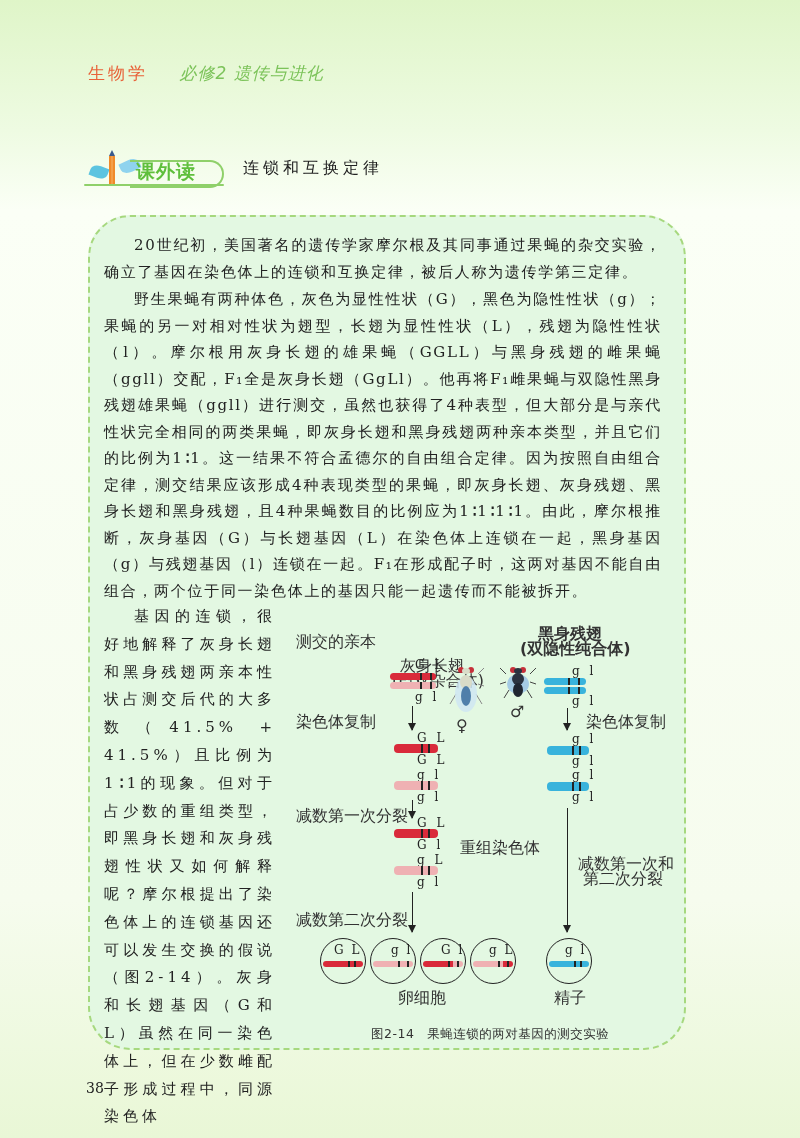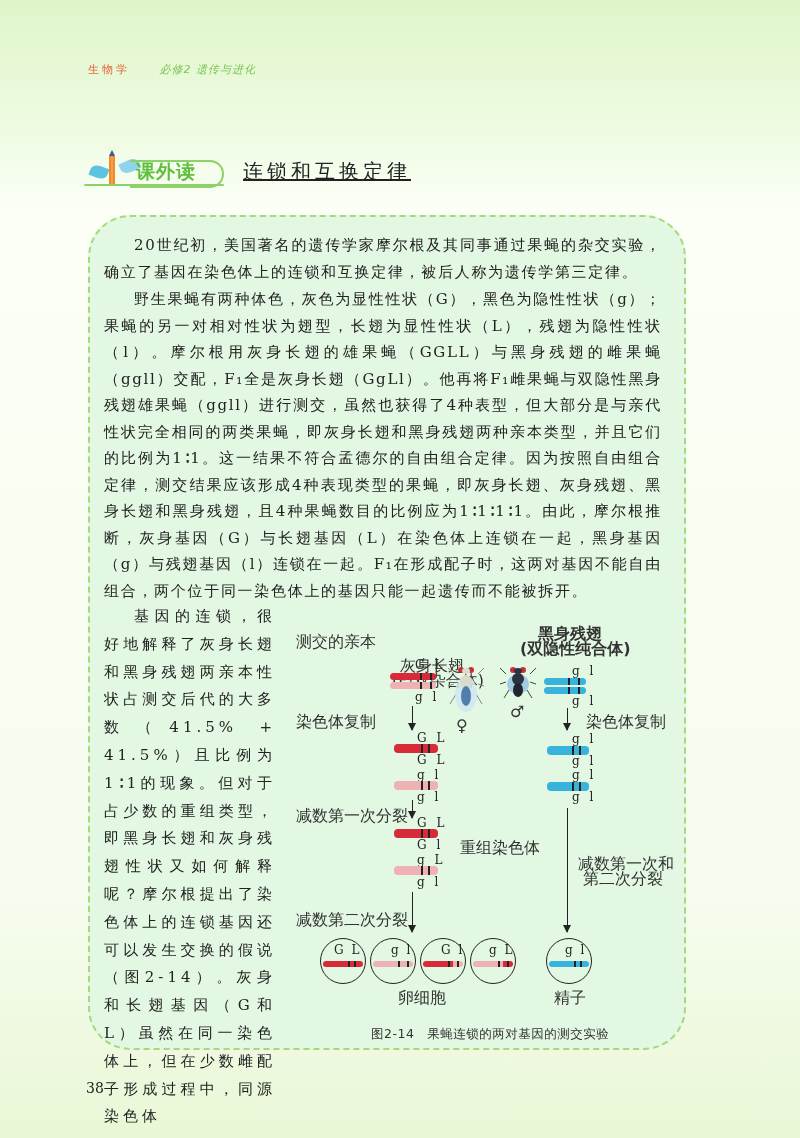--- a/index.html
+++ b/index.html
@@ -2,36 +2,36 @@
 <html><head>
 <meta charset="utf-8">
 <style>
   html, body { margin:0; padding:0; }
   body {
     width:800px; height:1138px; position:relative; overflow:hidden;
     background: linear-gradient(180deg, #dff5c8 0px, #eefbe2 130px, #fbfff6 210px, #f6fcee 900px, #e9f7d6 1138px);
     font-family: "DejaVu Serif", serif;
     color:#222;
   }
-  .header { position:absolute; left:88px; top:62px; font-family:"DejaVu Sans", sans-serif; font-size:11px; }
+  .header { position:absolute; left:88px; top:62px; font-family:"DejaVu Sans", sans-serif; font-size:17px; }
   .header .subject { color:#e8633a; letter-spacing:3px; }
   .header .book { color:#7cc35a; font-style:italic; margin-left:26px; letter-spacing:1px; }
 
   .section-tag { position:absolute; left:84px; top:150px; height:40px; width:200px; }
   .tag-pill {
     position:absolute; left:46px; top:10px; width:92px; height:24px;
     border:2px solid #8fd06a; border-left:none; border-radius:0 14px 14px 0;
   }
   .tag-underline { position:absolute; left:0; top:34px; width:140px; height:2px; background:#8fd06a; border-radius:2px; }
   .tag-label { position:absolute; left:52px; top:9px; font-family:"DejaVu Sans", sans-serif; font-weight:bold; font-size:19px; color:#5fbf3c; letter-spacing:1px; }
   .pencil-icon { position:absolute; left:22px; top:0; width:12px; height:36px; }
   .leaf-icon-left { position:absolute; left:6px; top:16px; width:18px; height:12px; background:#5cc4e0; border-radius:50% 0 50% 0; transform:rotate(20deg); }
   .leaf-icon-right { position:absolute; left:36px; top:10px; width:20px; height:12px; background:#8fd3ee; border-radius:0 50% 0 50%; transform:rotate(-25deg); }
 
-  .title { position:absolute; left:243px; top:158px; font-family:"DejaVu Serif", serif; font-size:20px; letter-spacing:4px; color:#222;text-decoration:underline; }
+  .title { position:absolute; left:243px; top:158px; font-family:"DejaVu Serif", serif; font-size:16px; letter-spacing:4px; color:#222; }
 
   .read-box {
     position:absolute; left:88px; top:215px; width:598px; height:835px;
     background:#e3f8e2; border:2px dashed #a6d87e; border-radius:42px;
     box-sizing:border-box;
   }
   .para { position:absolute; left:140px; width:520px; font-size:15px; line-height:26.5px; text-align:justify; letter-spacing:1.7px; text-indent:2em; margin:0; }
   .para1 { top:232px; left:104px; width:558px; }
   .para2 { top:286px; left:104px; width:558px; }
   .side-para { position:absolute; left:104px; top:603px; width:172px; font-size:15px; line-height:27.8px; letter-spacing:4px; text-align:justify; text-indent:2em; margin:0; }

